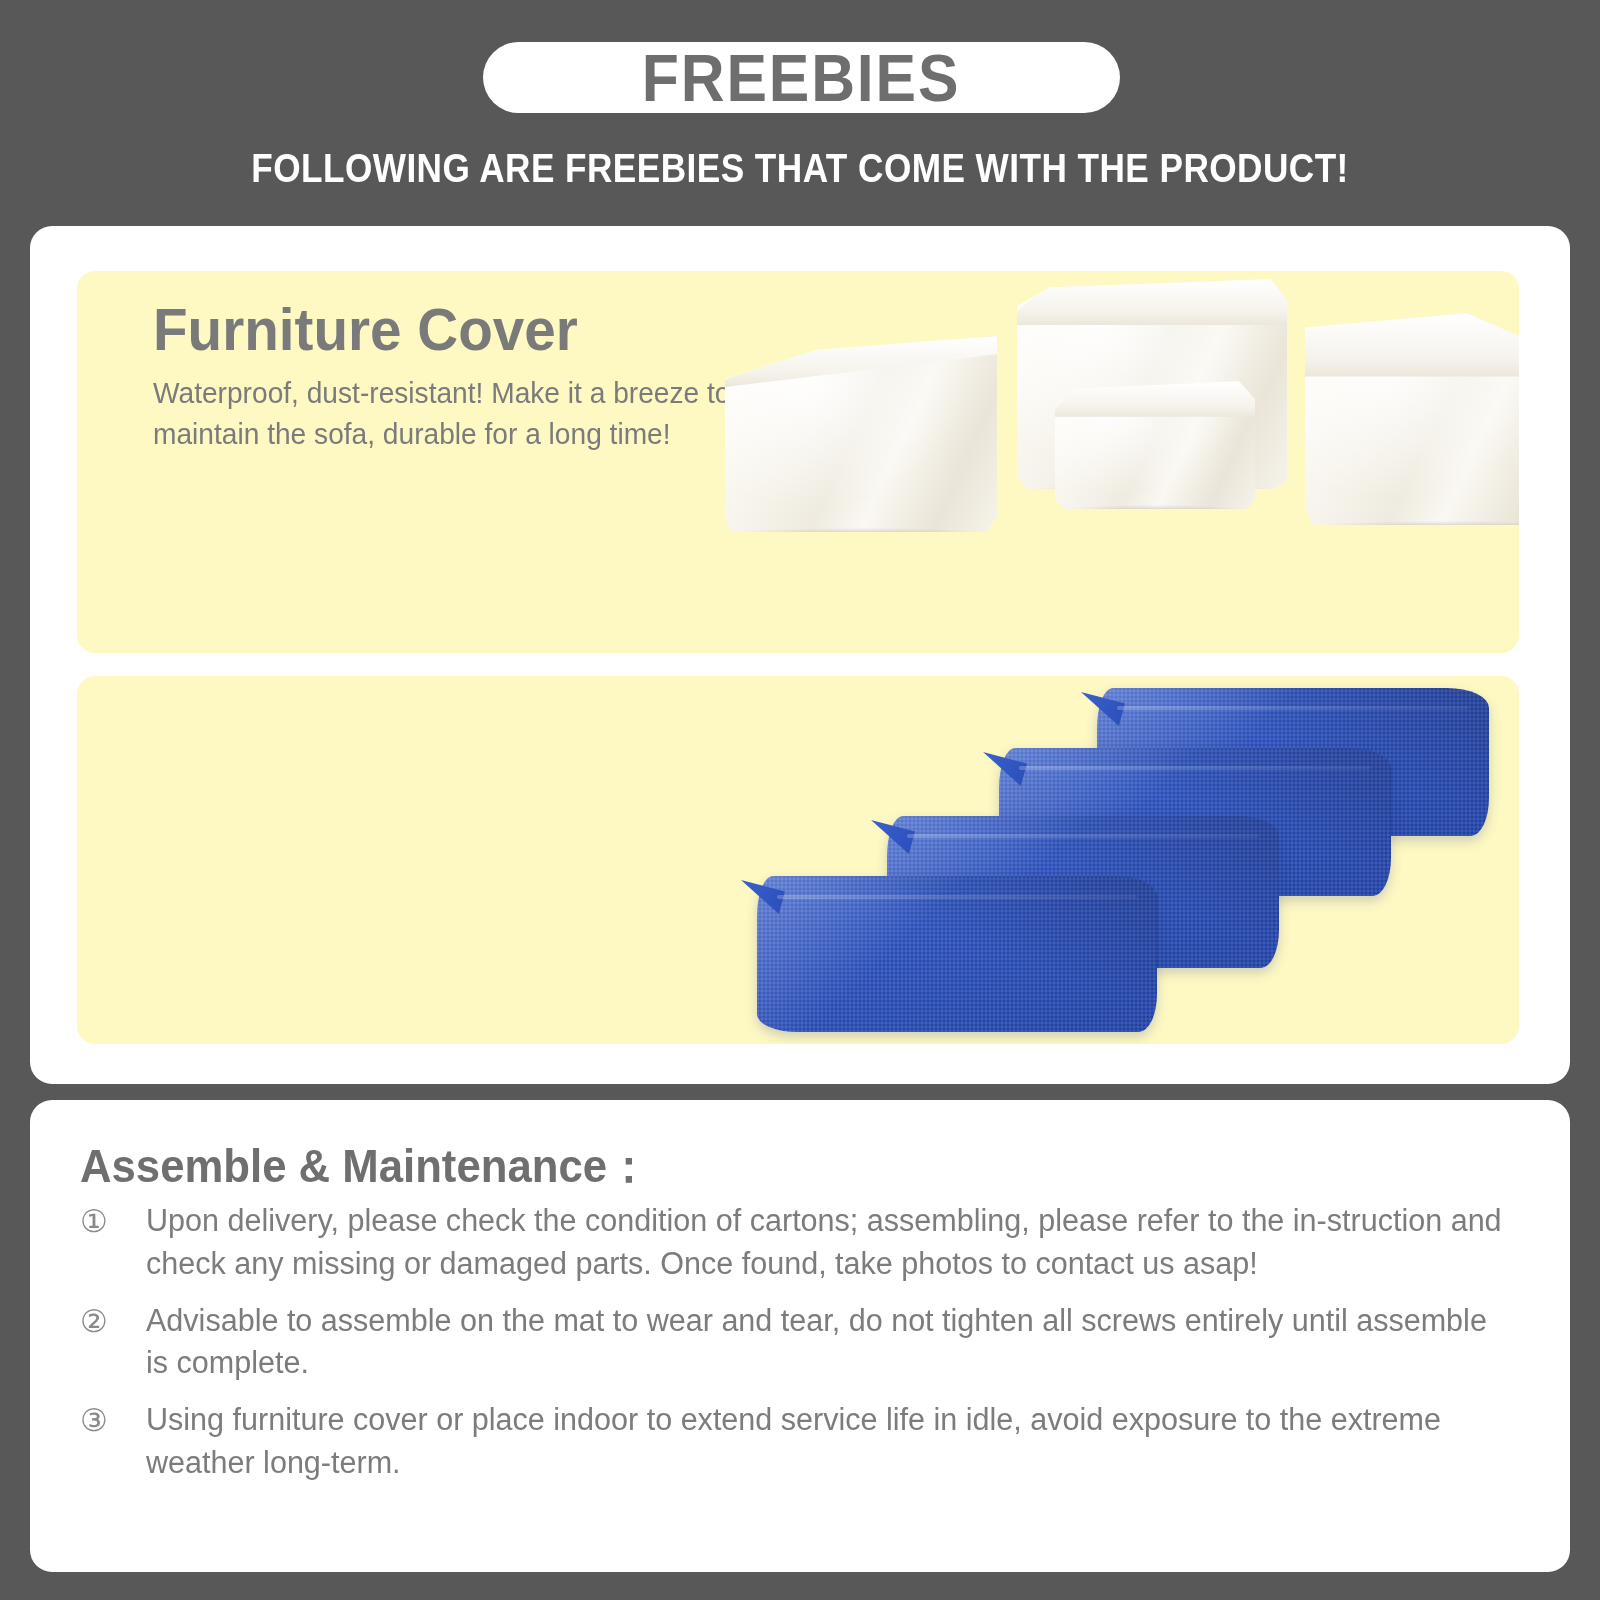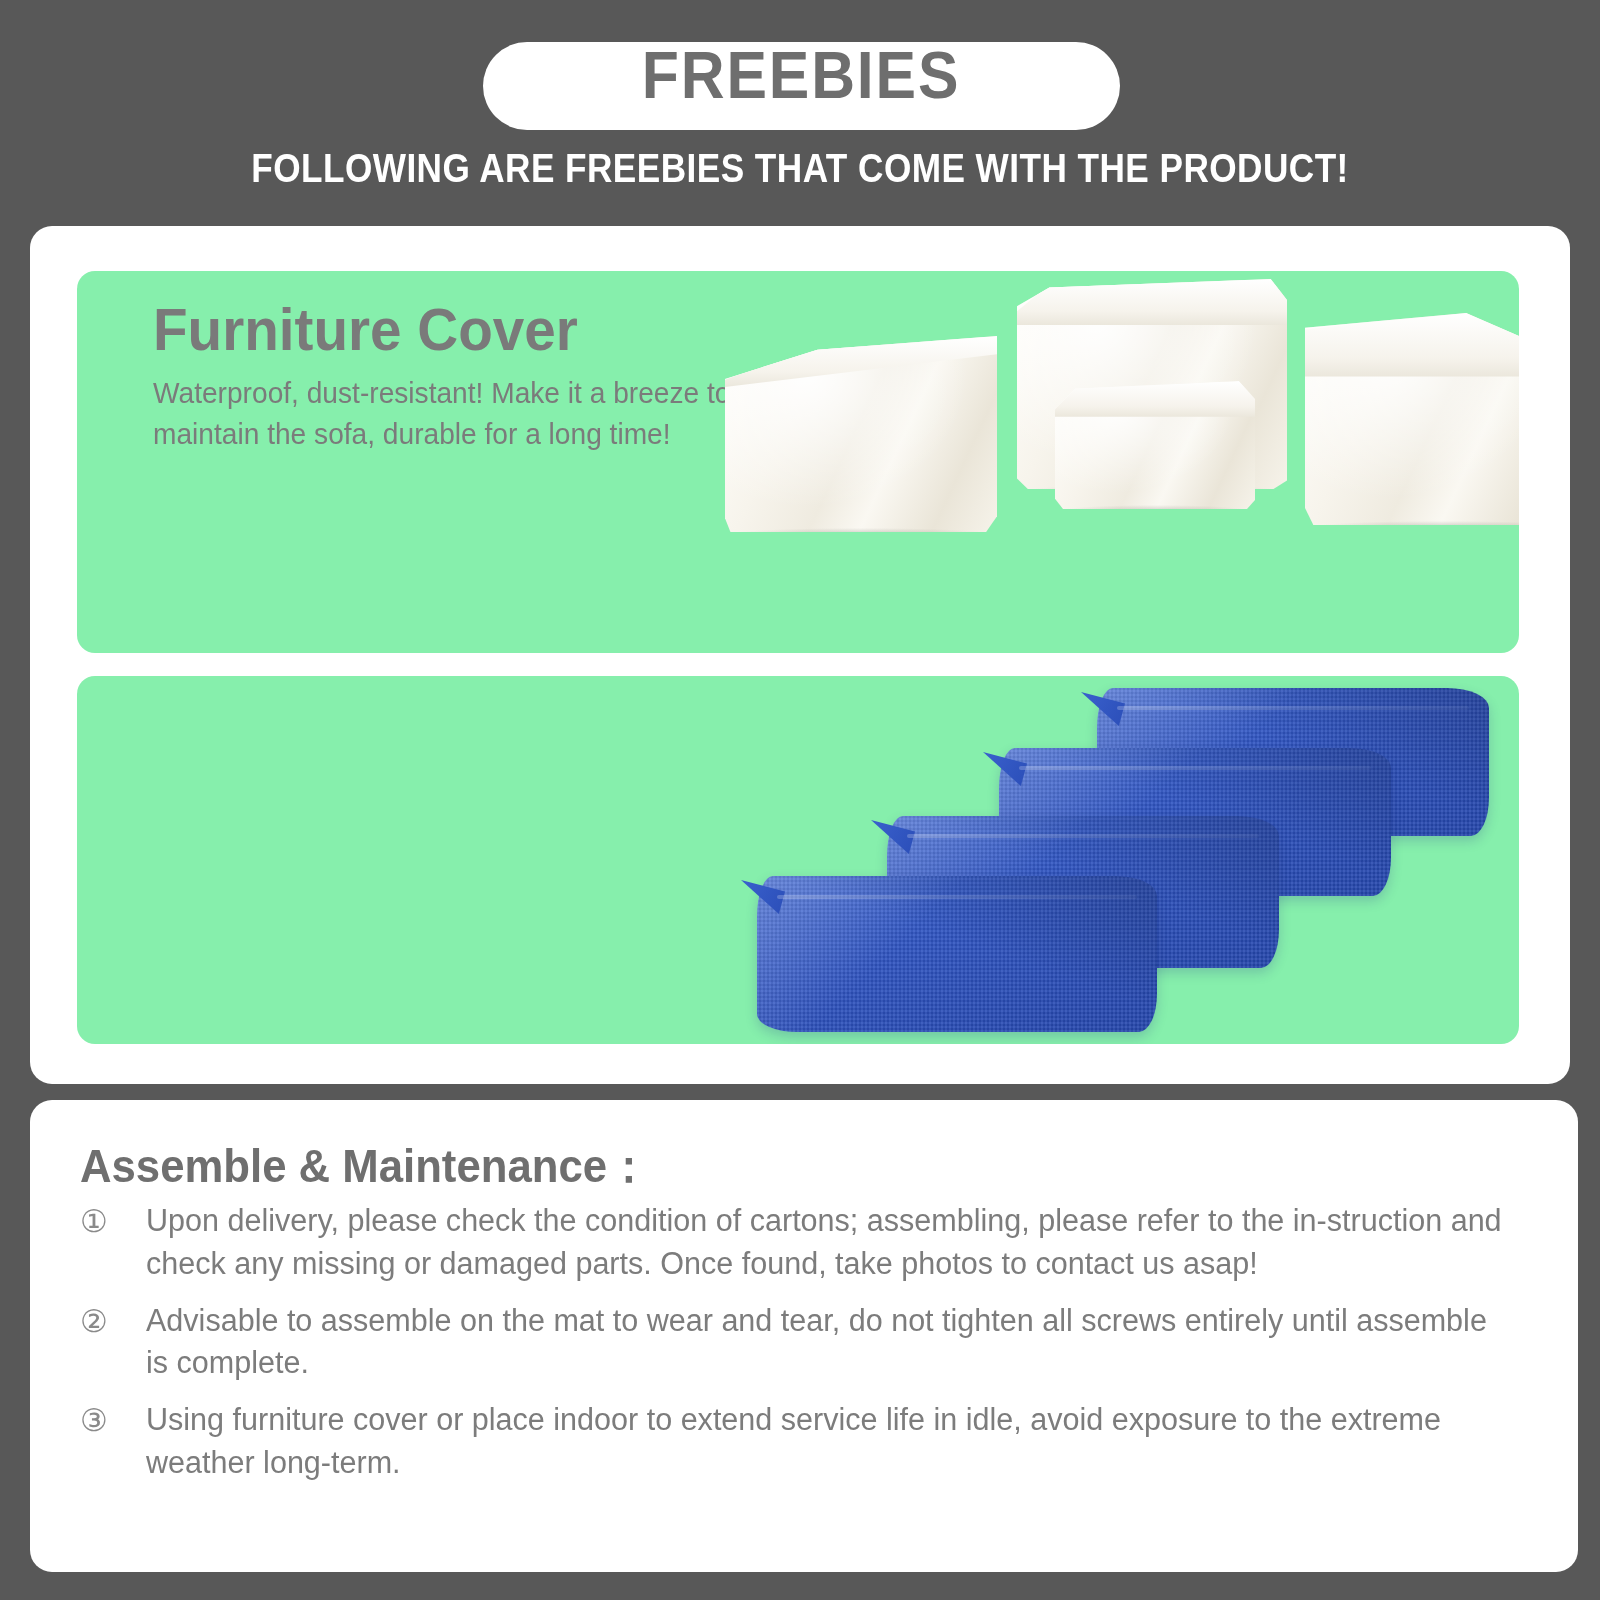--- a/index.html
+++ b/index.html
@@ -9,23 +9,23 @@
     font-family:"Liberation Sans", sans-serif;
     overflow:hidden;
   }
   .page{position:relative;width:1600px;height:1600px;}
 
   
   .header{
     position:absolute;left:0;top:0;width:1600px;height:214px;
   }
   .title-pill{
-    position:absolute;left:483px;top:42px;width:637px;height:88px;
+    position:absolute;left:483px;top:42px;width:637px;height:71px;
     background:#ffffff;border-radius:46px;
-    display:flex;justify-content:center;
+    display:flex;align-items:center;justify-content:center;
   }
   .title-pill .title-text{
     font-family:"Liberation Sans", sans-serif;
     font-weight:bold;
     font-size:66px;
     letter-spacing:2px;
     color:#6e6e6e;
     line-height:1;
     transform:scaleX(0.92);
   }
@@ -40,25 +40,25 @@
     transform:scaleX(0.88);
   }
 
   
   .card{
     position:absolute;
     background:#ffffff;
     border-radius:22px;
   }
   #card-freebies{left:30px;top:226px;width:1540px;height:858px;}
-  #card-assemble{left:30px;top:1100px;width:1540px;height:472px;padding-left:8px;}
+  #card-assemble{left:30px;top:1100px;width:1540px;height:472px;}
 
   .panel{
     position:absolute;
-    background:#86efac;
+    background:#fef9c3;
     border-radius:18px;
     overflow:hidden;
   }
   #panel-cover{left:47px;top:45px;width:1442px;height:382px;}
   #panel-pillow{left:47px;top:450px;width:1442px;height:368px;}
 
   .panel-text{
     position:absolute;left:76px;top:0;width:600px;
   }
   #panel-cover .panel-text{top:28px;}

